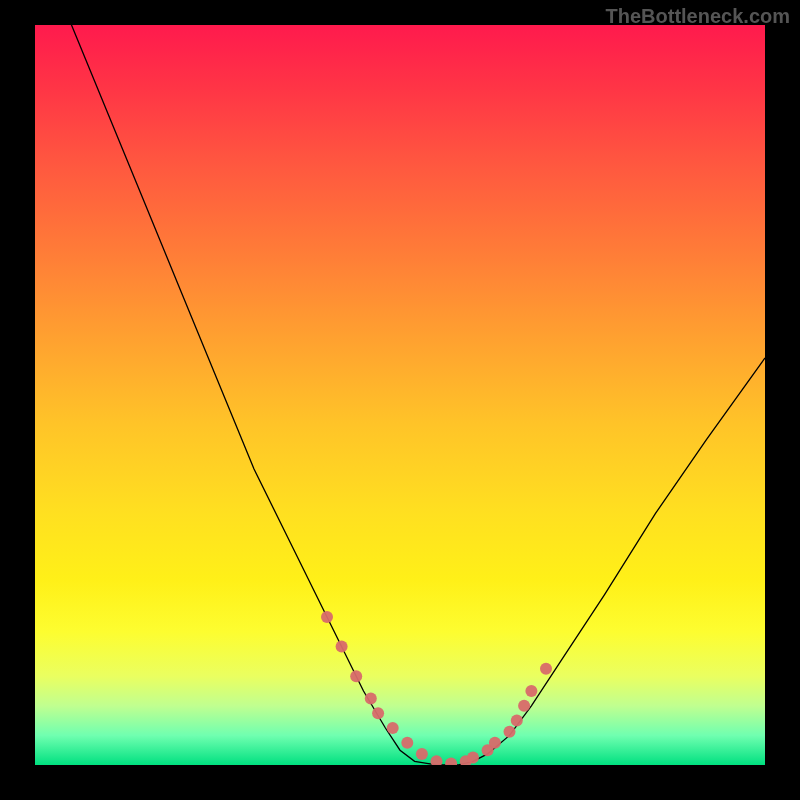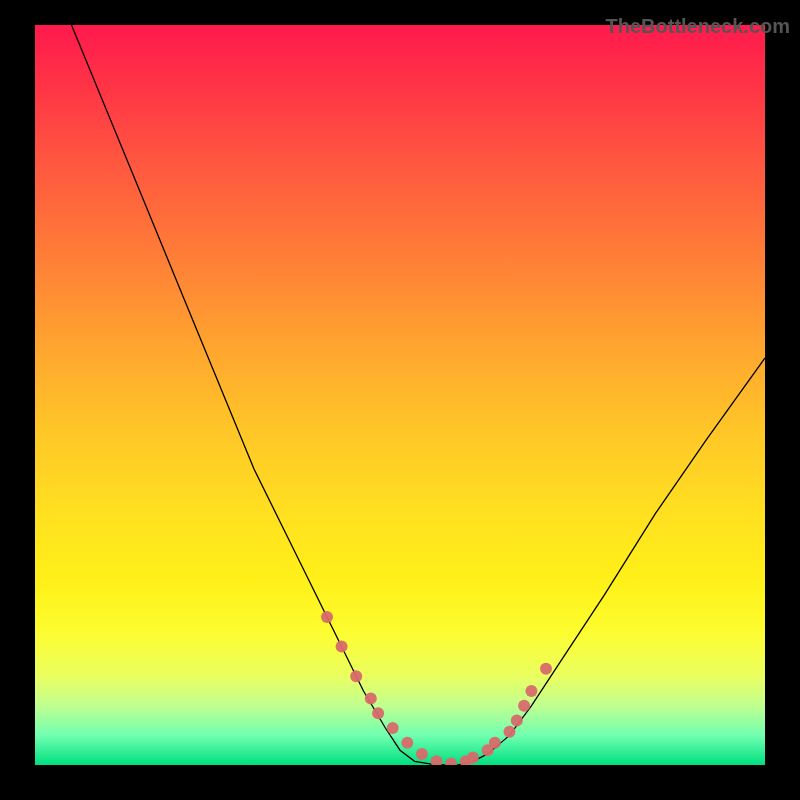--- a/index.html
+++ b/index.html
@@ -1,17 +1,17 @@
 <!DOCTYPE html>
 <html><head>
 <meta charset="utf-8">
 <style>
   * { margin: 0; padding: 0; box-sizing: border-box; }
   body { width: 800px; height: 800px; background: #000; position: relative; overflow: hidden; font-family: Arial, sans-serif; }
-  .watermark { position: absolute; top: 15px; right: 10px; color: #555; font-size: 20px; font-weight: bold; z-index: 10; }
+  .watermark { position: absolute; top: 5px; right: 10px; color: #555; font-size: 20px; font-weight: bold; z-index: 10; }
   .plot-area { position: absolute; left: 35px; top: 25px; width: 730px; height: 740px; }
   .gradient-bg { position: absolute; inset: 0; background: linear-gradient(to bottom,
     #ff1a4d 0%,
     #ff3346 8%,
     #ff5540 18%,
     #ff7a38 30%,
     #ffa030 42%,
     #ffc428 54%,
     #ffe020 66%,
     #fff018 75%,

